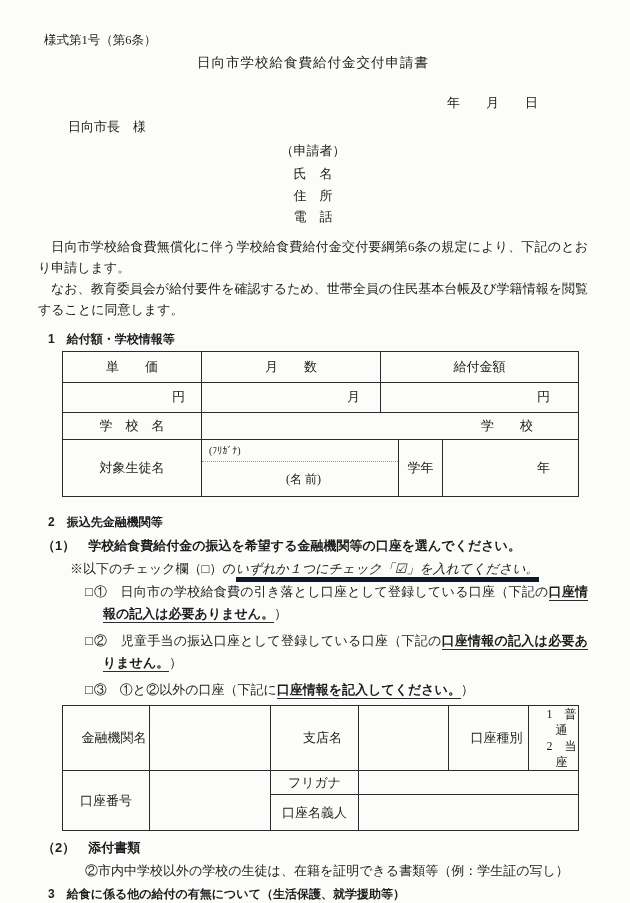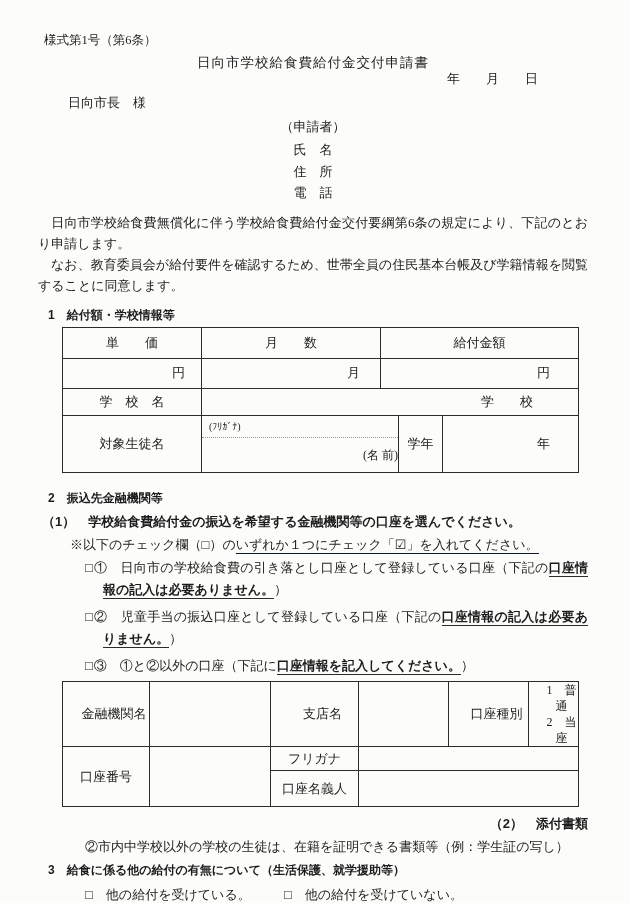--- a/index.html
+++ b/index.html
@@ -14,47 +14,47 @@
   .page{
     box-sizing:border-box;
     width:626px;height:903px;
     padding:33px 38px 20px 38px;
     overflow:hidden;
     position:relative;
   }
   .gothic{font-family:"Liberation Sans","DejaVu Sans",sans-serif;font-weight:bold;}
   .form-number{margin-left:6px;font-size:12.5px;line-height:15px;}
   .doc-title{text-align:center;margin-top:7px;font-size:13.5px;line-height:16px;letter-spacing:1px;}
-  .date-line{text-align:right;margin-top:0;margin-right:50px;line-height:16px;}
+  .date-line{text-align:right;margin-top:24px;margin-right:50px;line-height:16px;}
   .addressee{margin-top:8px;margin-left:30px;line-height:16px;}
   .applicant-label{text-align:center;margin-top:8px;line-height:16px;}
   .contact-block{margin-top:4px;text-align:center;}
   .contact-line{line-height:21.5px;}
   .intro{margin-top:8px;line-height:21px;text-align:justify;}
   .sec-heading{margin-top:11px;margin-left:10px;font-size:12px;line-height:17px;}
   .sec-heading.mt-lg{margin-top:17px;}
   .sub-heading{margin-top:6px;margin-left:4px;font-size:13px;line-height:17px;}
   .note-line{margin-top:6px;margin-left:32px;line-height:17px;}
-  .u{border-bottom:1px solid #0f172a;padding-bottom:1px;}
+  .u{border-bottom:5px solid #0f172a;padding-bottom:1px;font-style:italic;}
   .emph{font-family:"Liberation Sans","DejaVu Sans",sans-serif;font-weight:bold;border-bottom:1px solid #2b2b2b;padding-bottom:1px;}
   .option{margin-top:4px;padding-left:65px;text-indent:-18px;line-height:22.5px;text-align:justify;}
   .option .cb{margin-right:1px;}
   table{border-collapse:collapse;table-layout:fixed;margin-left:24px;}
   td{border:1px solid #2b2b2b;font-size:13px;padding:0;vertical-align:middle;}
   .t1{width:516px;margin-top:3px;}
   .t1 td, .t2 td{text-align:center;}
   td.right{text-align:right;}
   .t1 .r1 td{height:30px;}
   .t1 .r2 td{height:29px;}
   .t1 .r3 td{height:26px;}
   .t1 .r4 td{height:56px;}
   .pr16{padding-right:16px;} .pr20{padding-right:20px;} .pr28{padding-right:28px;} .pr45{padding-right:45px;}
   .name-cell{padding:0;vertical-align:top;}
   .furigana-row{height:21px;line-height:21px;border-bottom:1px dotted #999;text-align:left;padding-left:7px;font-size:10px;}
-  .name-row{height:34px;line-height:34px;text-align:right;padding-left:7px;font-size:12px;}
+  .name-row{height:34px;line-height:34px;text-align:center;padding-left:7px;font-size:12px;}
   .t2{width:516px;margin-top:4px;}
   .t2 .r1 td{height:36px;padding-left:16px;}
   .t2 .r2 td{height:23px;}
   .t2 .r3 td{height:35px;}
   .dashed-bottom{border-bottom:1px dotted #999;}
   .types-cell{font-size:12px;text-align:left;padding-left:6px;line-height:16px;}
   .attach-line{margin-top:6px;margin-left:47px;line-height:17px;}
   .final-options{margin-top:7px;margin-left:47px;line-height:17px;}
   .final-options .opt2{margin-left:30px;}
   .cbx{letter-spacing:0;}
@@ -159,21 +159,21 @@
       <td>フリガナ</td>
       <td colspan="3" class="dashed-bottom"></td>
     </tr>
     <tr class="r3">
       <td>口座名義人</td>
       <td colspan="3"></td>
     </tr>
   </tbody>
     </table>
 
-  <div class="sub-heading gothic" style="margin-top:8px;text-align:right;">（2）　添付書類</div>
+  <div class="sub-heading gothic" style="margin-top:8px;">（2）　添付書類</div>
 
 
   <div class="attach-line"><span>②市内中学校以外の学校の生徒は、在籍を証明できる書類等（例：学生証の写し）</span></div>
 
   <div class="sec-heading gothic" style="margin-top:7px;">3　給食に係る他の給付の有無について（生活保護、就学援助等）</div>
 
   <div class="final-options">
     <span><span class="cbx">□</span>　<span>他の給付を受けている。</span></span>
     <span class="opt2"><span class="cbx">□</span>　<span>他の給付を受けていない。</span></span>
   </div>

